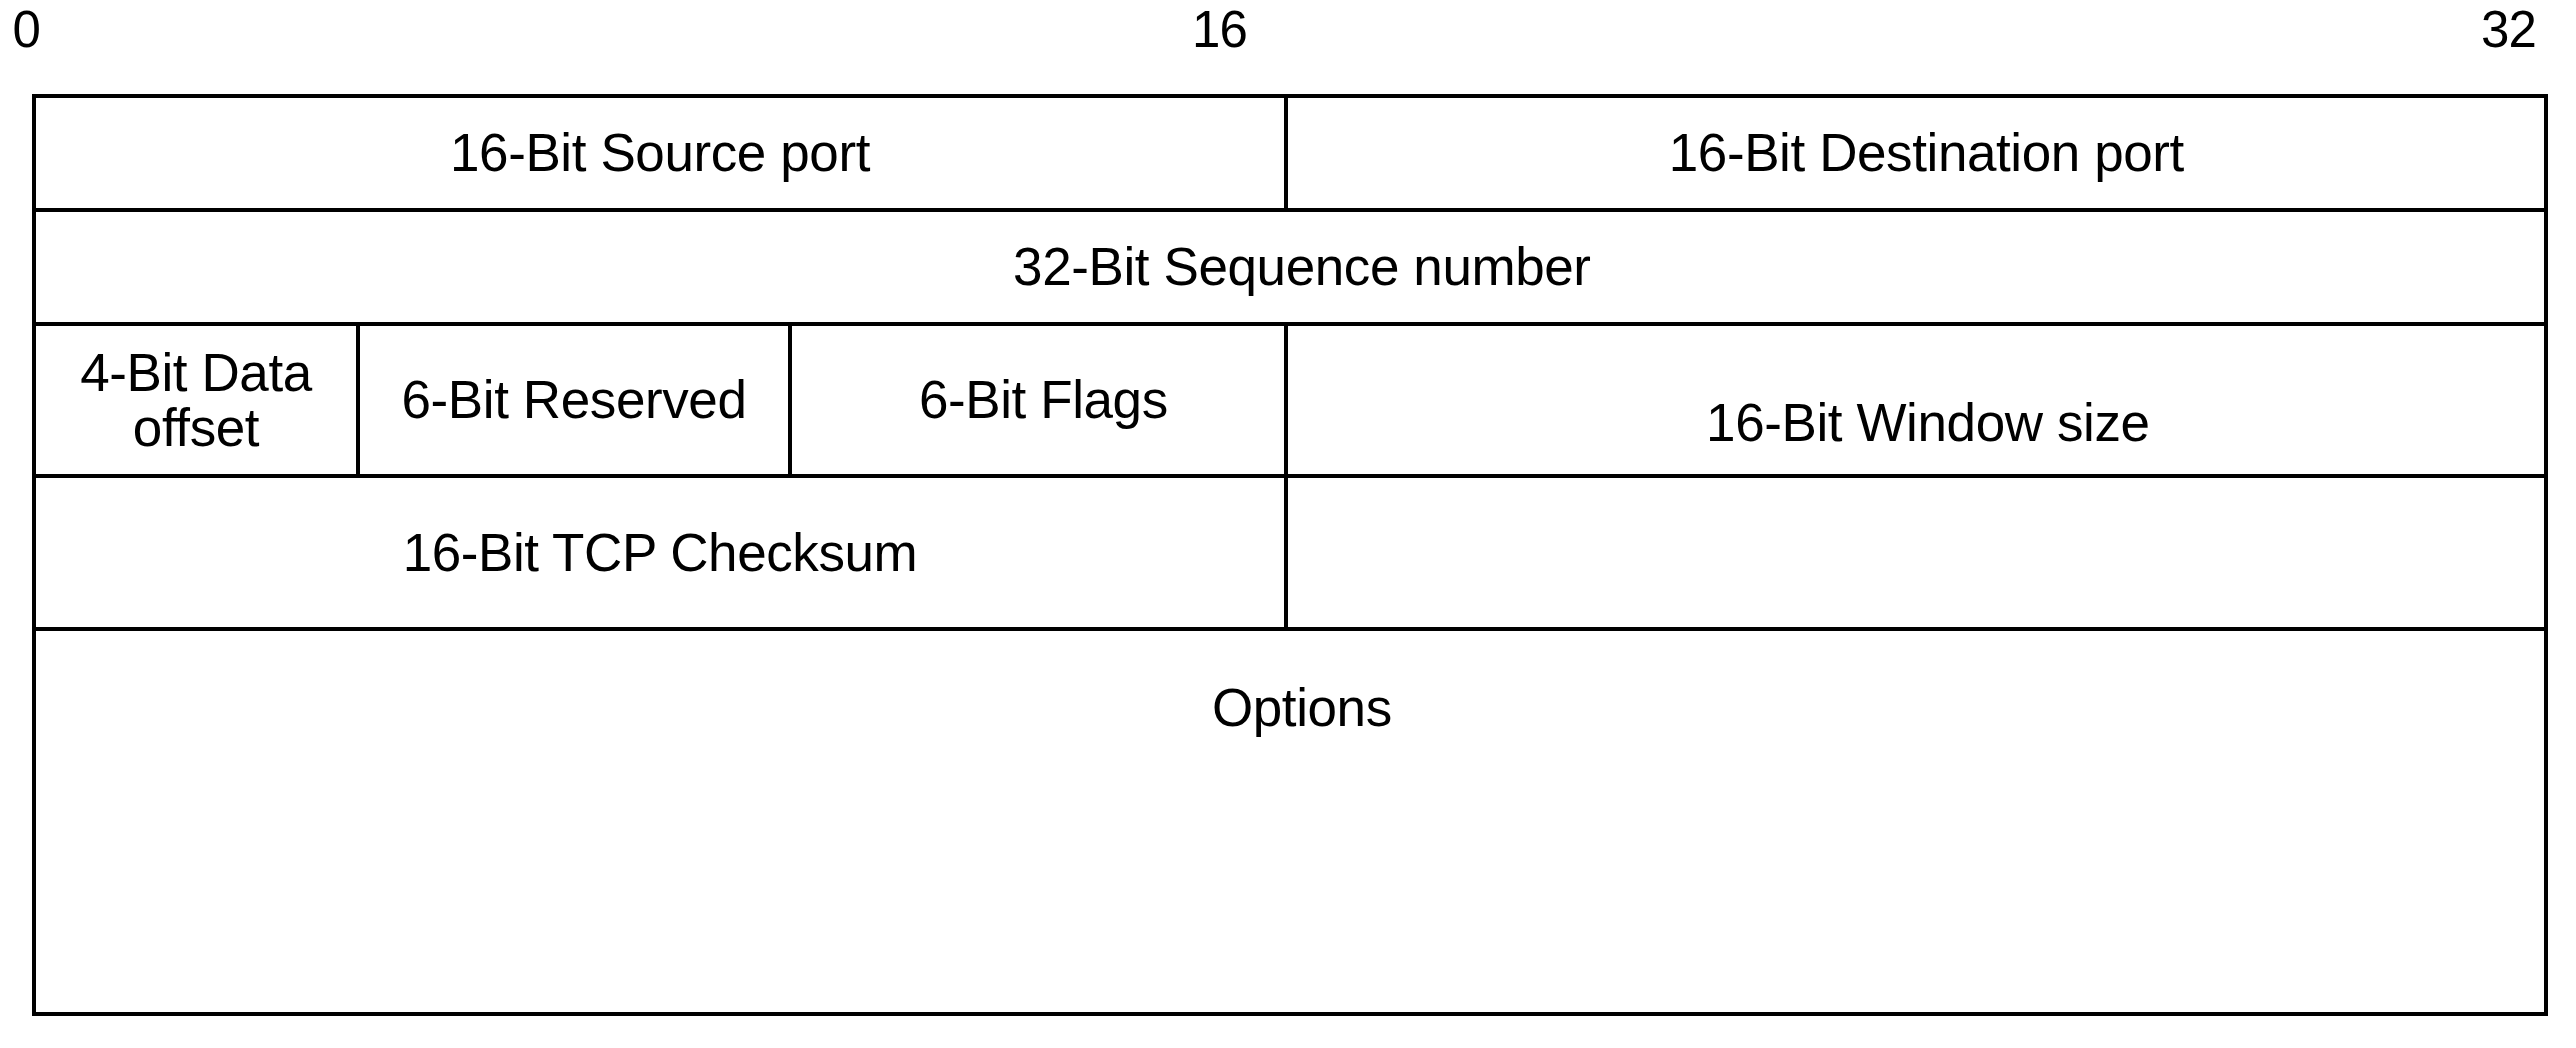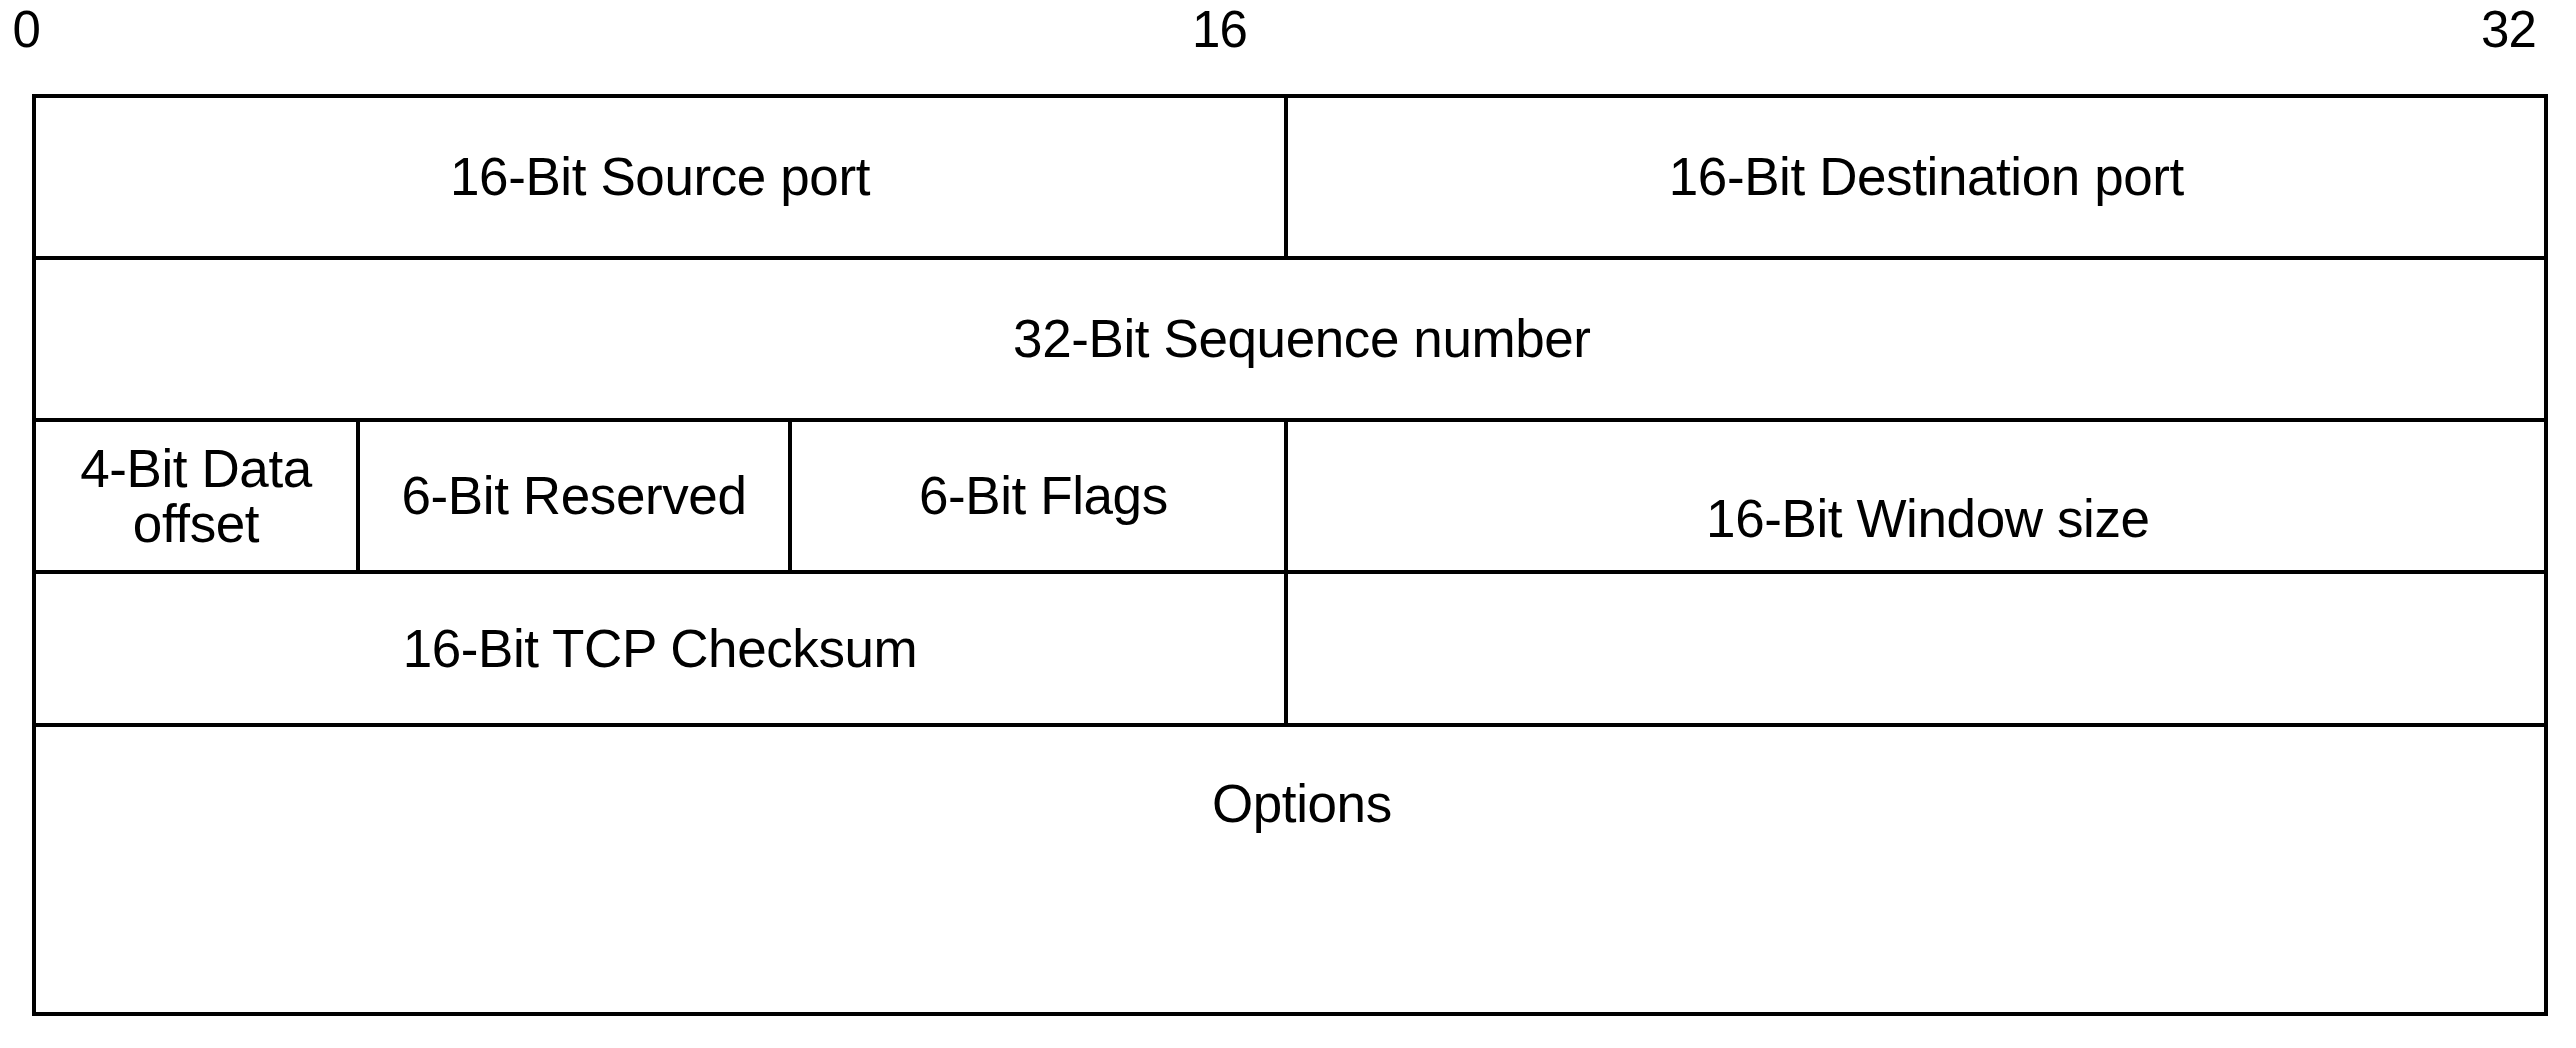--- a/index.html
+++ b/index.html
@@ -57,21 +57,21 @@
 
   .hrow {
     position: relative;
     display: flex;
     box-sizing: border-box;
     width: 100%;
     border-bottom: 4.4px solid #000000;
   }
   .hrow.row-last { border-bottom: none; }
 
-  .hrow.h175 { height: 162px; }
+  .hrow.h175 { height: 114px; }
   .hrow.h172 { height: 152px; }
   .hrow.h173 { height: 153px; }
   .hrow.h174 { height: 154px; }
 
   .hcell {
     box-sizing: border-box;
     display: flex;
     align-items: center;
     justify-content: center;
     text-align: center;

